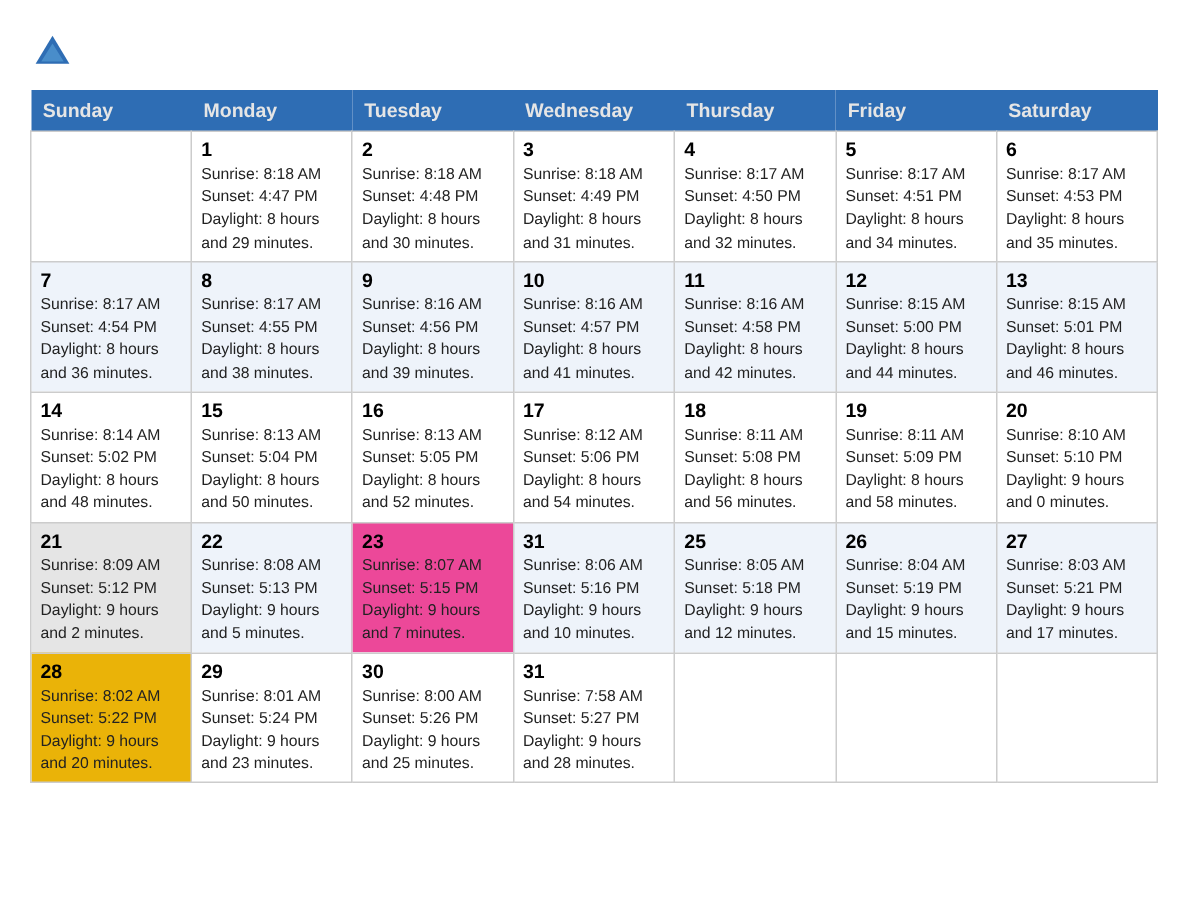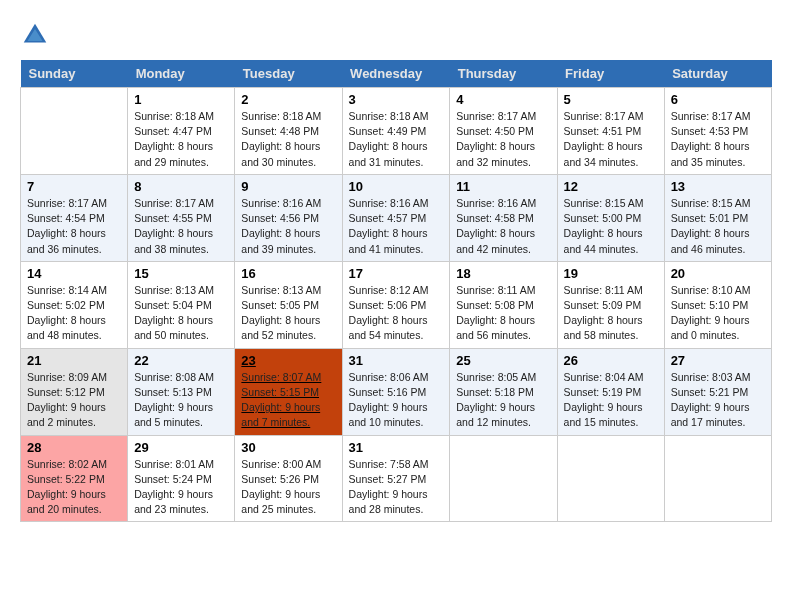--- a/index.html
+++ b/index.html
@@ -146,28 +146,28 @@
         <td style="background-color: rgb(255, 255, 255);"><span class="day-number">15</span><span class="day-info">Sunrise: 8:13 AM<br>Sunset: 5:04 PM<br>Daylight: 8 hours and 50 minutes.</span></td>
         <td style="background-color: rgb(255, 255, 255);"><span class="day-number">16</span><span class="day-info">Sunrise: 8:13 AM<br>Sunset: 5:05 PM<br>Daylight: 8 hours and 52 minutes.</span></td>
         <td style="background-color: rgb(255, 255, 255);"><span class="day-number">17</span><span class="day-info">Sunrise: 8:12 AM<br>Sunset: 5:06 PM<br>Daylight: 8 hours and 54 minutes.</span></td>
         <td style="background-color: rgb(255, 255, 255);"><span class="day-number">18</span><span class="day-info">Sunrise: 8:11 AM<br>Sunset: 5:08 PM<br>Daylight: 8 hours and 56 minutes.</span></td>
         <td style="background-color: rgb(255, 255, 255);"><span class="day-number">19</span><span class="day-info">Sunrise: 8:11 AM<br>Sunset: 5:09 PM<br>Daylight: 8 hours and 58 minutes.</span></td>
         <td style="background-color: rgb(255, 255, 255);"><span class="day-number">20</span><span class="day-info">Sunrise: 8:10 AM<br>Sunset: 5:10 PM<br>Daylight: 9 hours and 0 minutes.</span></td>
       </tr>
       <tr>
         <td style="background-color: #e5e5e5;"><span class="day-number">21</span><span class="day-info">Sunrise: 8:09 AM<br>Sunset: 5:12 PM<br>Daylight: 9 hours and 2 minutes.</span></td>
         <td style="background-color: rgb(238, 243, 250);"><span class="day-number">22</span><span class="day-info">Sunrise: 8:08 AM<br>Sunset: 5:13 PM<br>Daylight: 9 hours and 5 minutes.</span></td>
-        <td style="background-color: #c2410c; text-decoration: underline;"><span class="day-number">23</span><span class="day-info">Sunrise: 8:07 AM<br>Sunset: 5:15 PM<br>Daylight: 9 hours and 7 minutes.</span></td>
+        <td style="background-color: #ec4899;"><span class="day-number">23</span><span class="day-info">Sunrise: 8:07 AM<br>Sunset: 5:15 PM<br>Daylight: 9 hours and 7 minutes.</span></td>
         <td style="background-color: rgb(238, 243, 250);"><span class="day-number">31</span><span class="day-info">Sunrise: 8:06 AM<br>Sunset: 5:16 PM<br>Daylight: 9 hours and 10 minutes.</span></td>
         <td style="background-color: rgb(238, 243, 250);"><span class="day-number">25</span><span class="day-info">Sunrise: 8:05 AM<br>Sunset: 5:18 PM<br>Daylight: 9 hours and 12 minutes.</span></td>
         <td style="background-color: rgb(238, 243, 250);"><span class="day-number">26</span><span class="day-info">Sunrise: 8:04 AM<br>Sunset: 5:19 PM<br>Daylight: 9 hours and 15 minutes.</span></td>
         <td style="background-color: rgb(238, 243, 250);"><span class="day-number">27</span><span class="day-info">Sunrise: 8:03 AM<br>Sunset: 5:21 PM<br>Daylight: 9 hours and 17 minutes.</span></td>
       </tr>
       <tr>
-        <td style="background-color: #fca5a5;"><span class="day-number">28</span><span class="day-info">Sunrise: 8:02 AM<br>Sunset: 5:22 PM<br>Daylight: 9 hours and 20 minutes.</span></td>
+        <td style="background-color: #eab308;"><span class="day-number">28</span><span class="day-info">Sunrise: 8:02 AM<br>Sunset: 5:22 PM<br>Daylight: 9 hours and 20 minutes.</span></td>
         <td style="background-color: rgb(255, 255, 255);"><span class="day-number">29</span><span class="day-info">Sunrise: 8:01 AM<br>Sunset: 5:24 PM<br>Daylight: 9 hours and 23 minutes.</span></td>
         <td style="background-color: rgb(255, 255, 255);"><span class="day-number">30</span><span class="day-info">Sunrise: 8:00 AM<br>Sunset: 5:26 PM<br>Daylight: 9 hours and 25 minutes.</span></td>
         <td style="background-color: rgb(255, 255, 255);"><span class="day-number">31</span><span class="day-info">Sunrise: 7:58 AM<br>Sunset: 5:27 PM<br>Daylight: 9 hours and 28 minutes.</span></td>
         <td class="empty-cell"></td>
         <td class="empty-cell"></td>
         <td class="empty-cell"></td>
       </tr>
     </tbody>
 </table>
 

